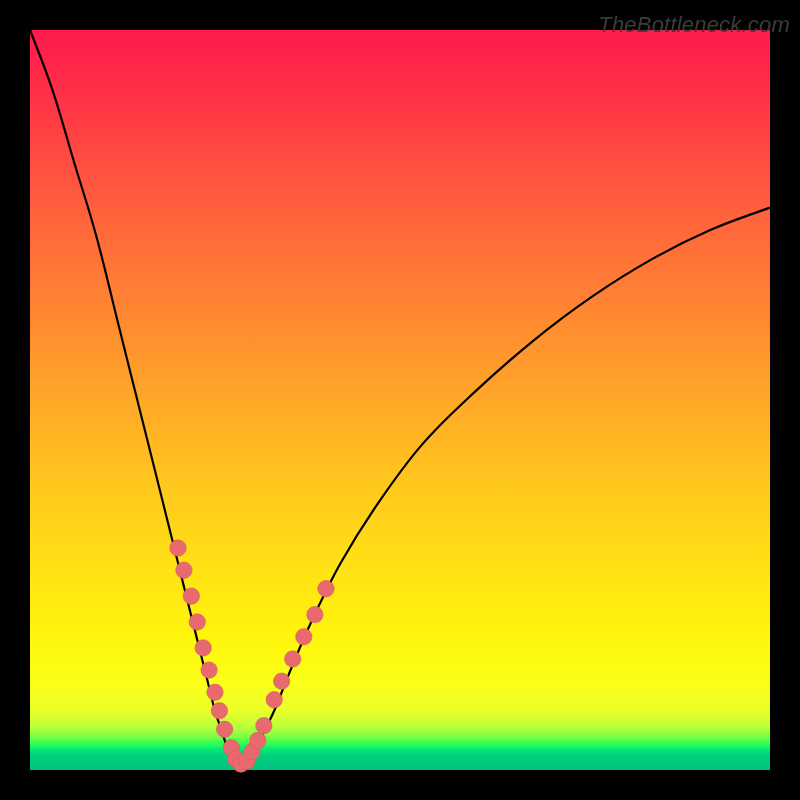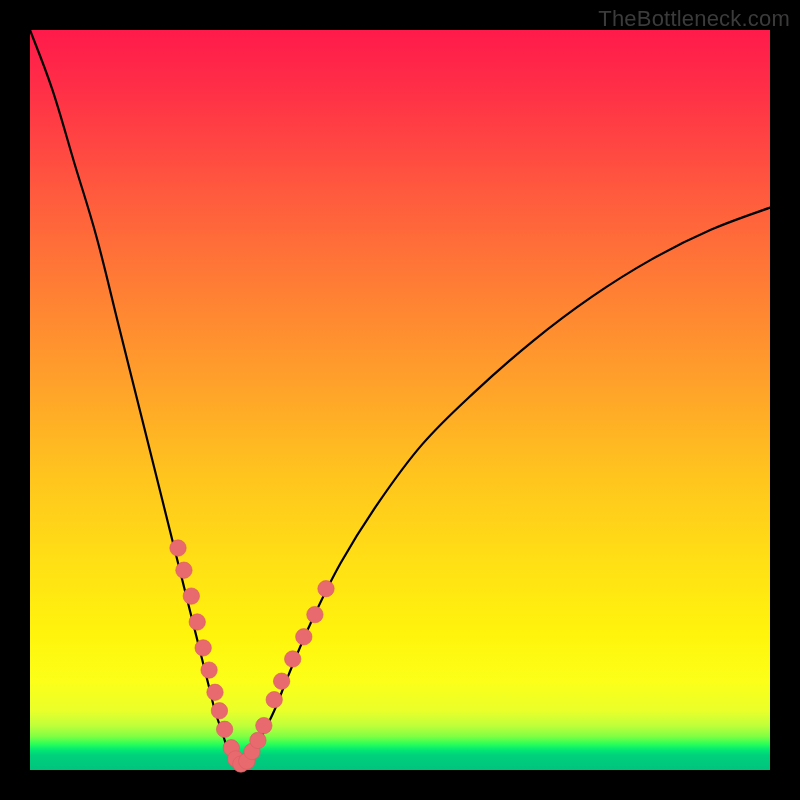--- a/index.html
+++ b/index.html
@@ -5,28 +5,29 @@
   * { margin: 0; padding: 0; box-sizing: border-box; }
   html, body { width: 800px; height: 800px; overflow: hidden; background: #000; }
   .frame {
     position: relative;
     width: 800px;
     height: 800px;
     background: #000;
   }
   .watermark {
     position: absolute;
-    top: 6px;
+    top: 12px;
     right: 10px;
     font-family: Arial, Helvetica, sans-serif;
     font-size: 22px;
     color: #3b3b3b;
     font-weight: 500;
     letter-spacing: 0.2px;
     z-index: 10;
+    font-style: italic;
   }
   .plot {
     position: absolute;
     left: 30px;
     top: 30px;
     width: 740px;
     height: 740px;
     
     background: linear-gradient(to bottom,
       #ff1a4b 0%,

